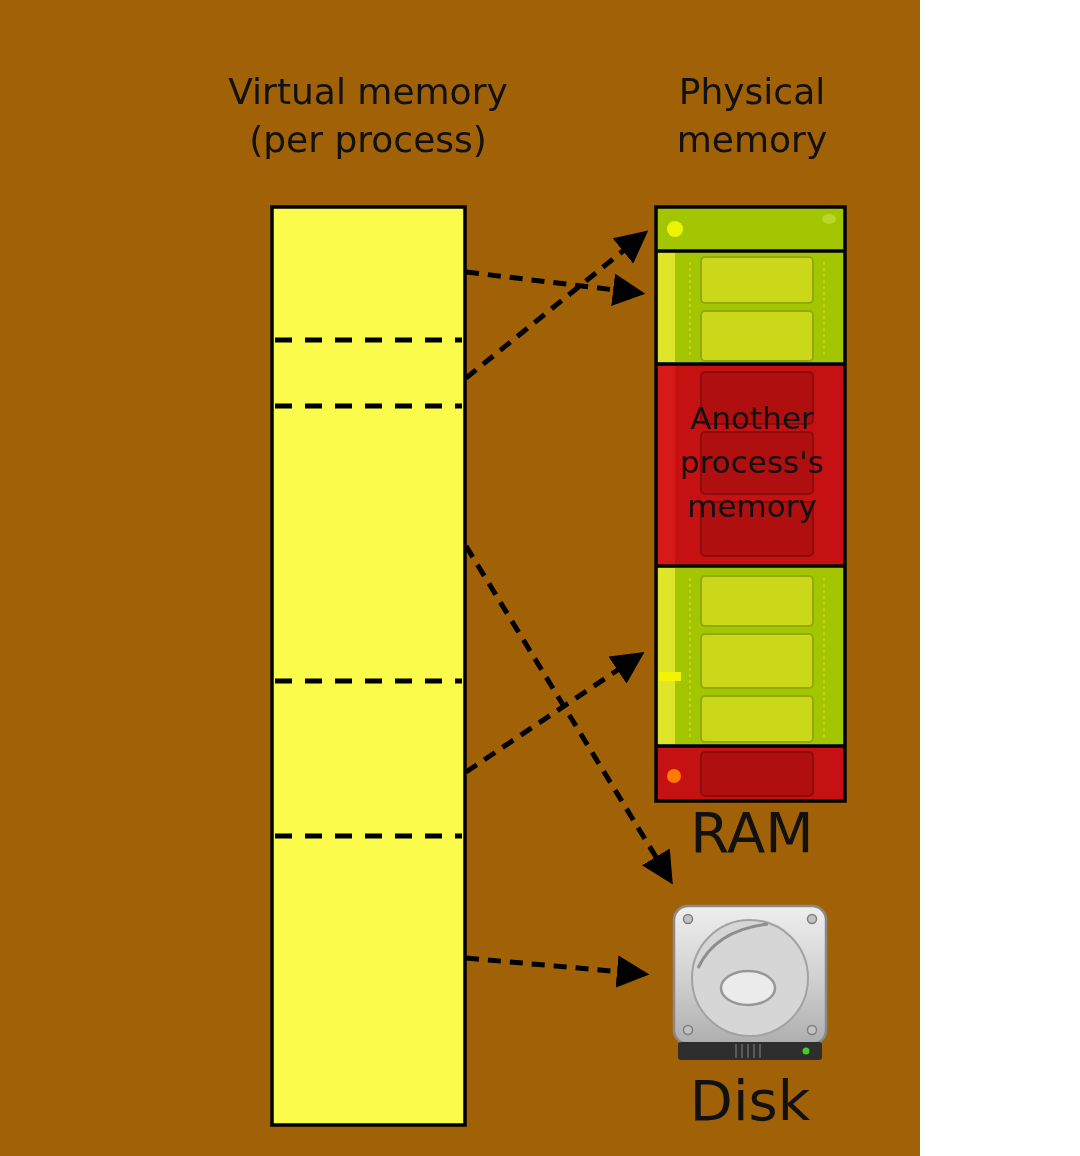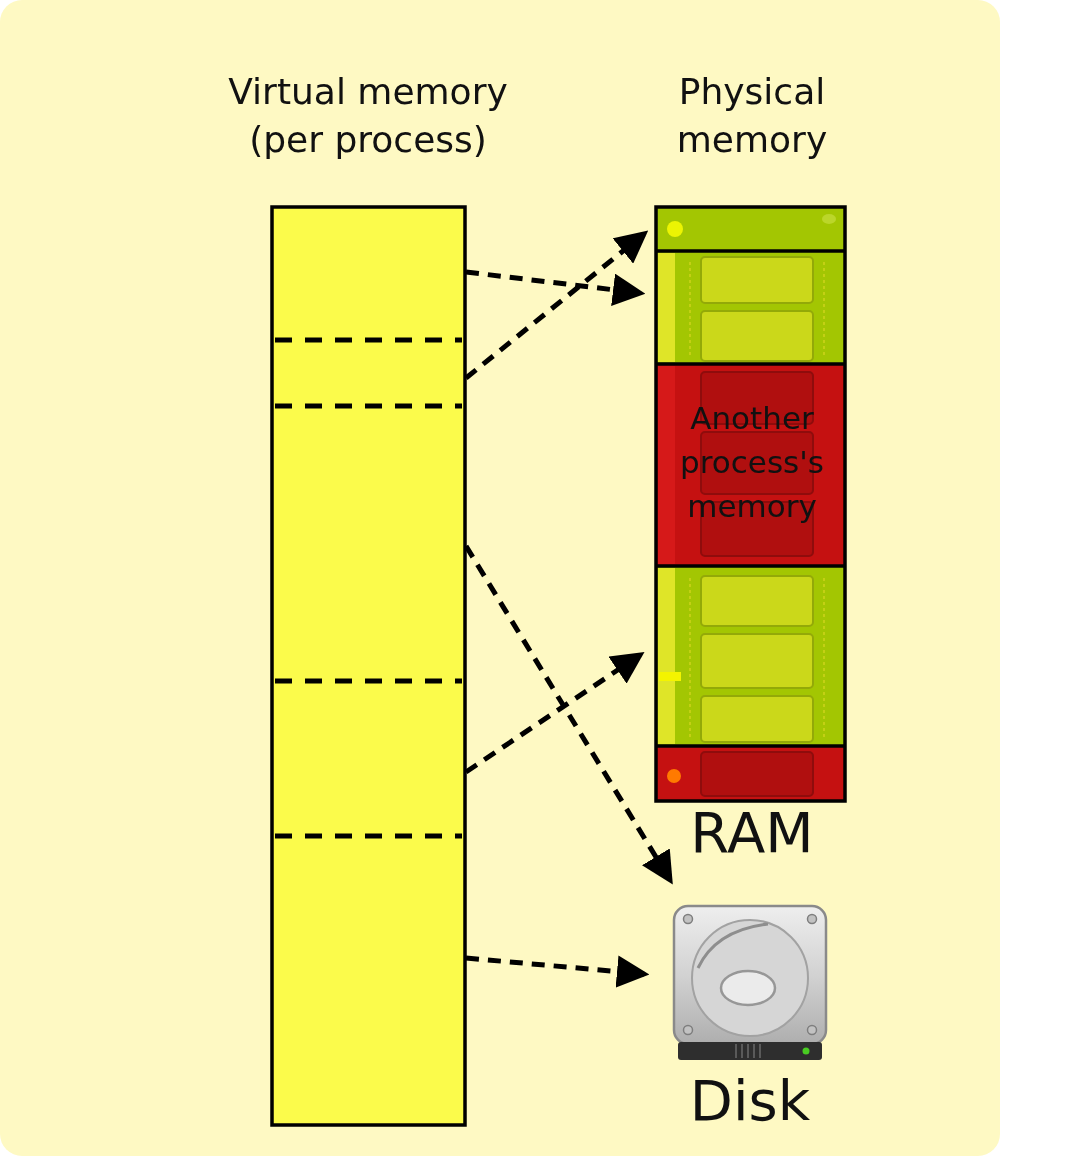--- a/index.html
+++ b/index.html
@@ -1,23 +1,22 @@
 <!DOCTYPE html>
 <html><head>
 <meta charset="utf-8">
 <style>
   html, body { margin: 0; padding: 0; background: #ffffff; }
   .canvas {
     position: relative;
-    width: 1000px;
+    width: 920px;
     height: 1156px;
-    background: #fef9c3;
+    background: #a16207;
     font-family: "DejaVu Sans", sans-serif;
     overflow: hidden;
-    border-radius: 22px;
   }
   svg { display: block; }
   text { font-family: "DejaVu Sans", sans-serif; fill: #111111; }
   .title-text { font-size: 36px; }
   .big-label { font-size: 56px; }
   .red-box-text { font-size: 31px; }
 </style>
 </head>
 <body>
 

